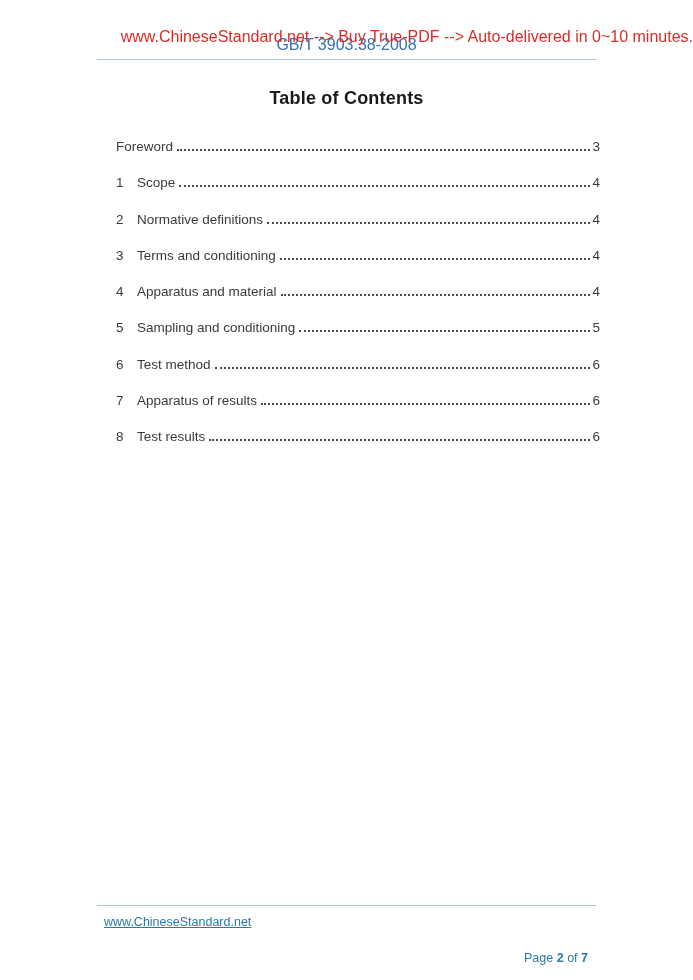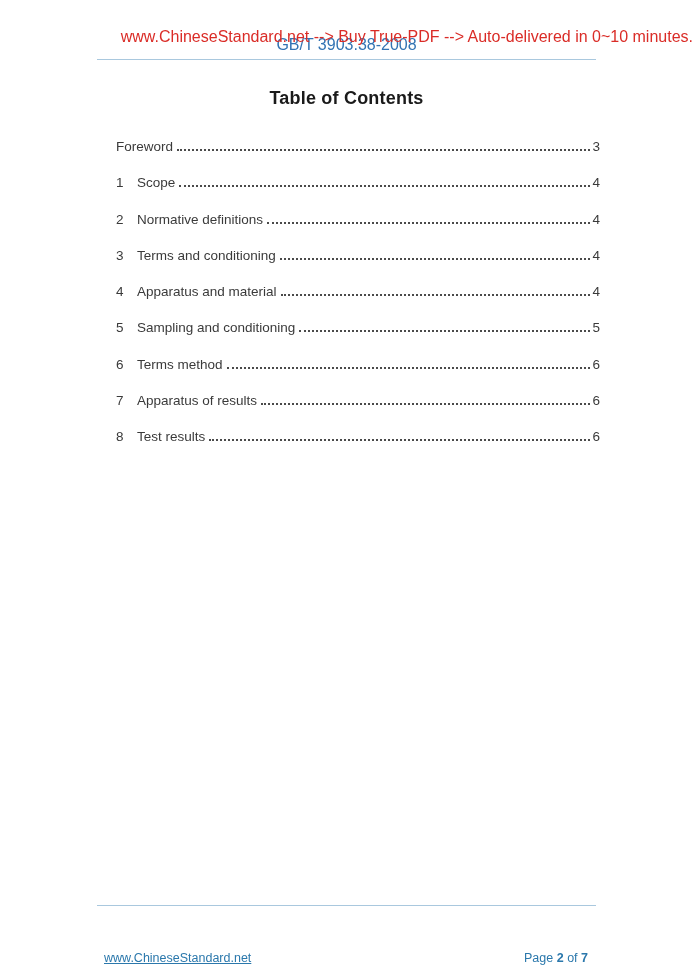--- a/index.html
+++ b/index.html
@@ -109,21 +109,21 @@
     height: 0;
     border-top: 1px solid var(--rule_blue);
   }
   .footer-bar {
     position: absolute;
     top: 915px;
     left: 104px;
     width: 484px;
     display: flex;
     justify-content: space-between;
-    align-items: flex-end;
+    align-items: flex-start;
     font-size: 12.5px;
   }
   .footer-link {
     color: var(--link_blue);
     text-decoration: underline;
     cursor: pointer;
   }
   .page-indicator {
     color: var(--link_blue);
     margin-top: 36px;
@@ -173,21 +173,21 @@
       <span class="toc-page">4</span>
     </div>
     <div class="toc-row">
       <span class="toc-num">5</span>
       <span class="toc-label">Sampling and conditioning</span>
       <span class="toc-dots"></span>
       <span class="toc-page">5</span>
     </div>
     <div class="toc-row">
       <span class="toc-num">6</span>
-      <span class="toc-label">Terms method</span>
+      <span class="toc-label">Test method</span>
       <span class="toc-dots"></span>
       <span class="toc-page">6</span>
     </div>
     <div class="toc-row">
       <span class="toc-num">7</span>
       <span class="toc-label">Apparatus of results</span>
       <span class="toc-dots"></span>
       <span class="toc-page">6</span>
     </div>
     <div class="toc-row">

